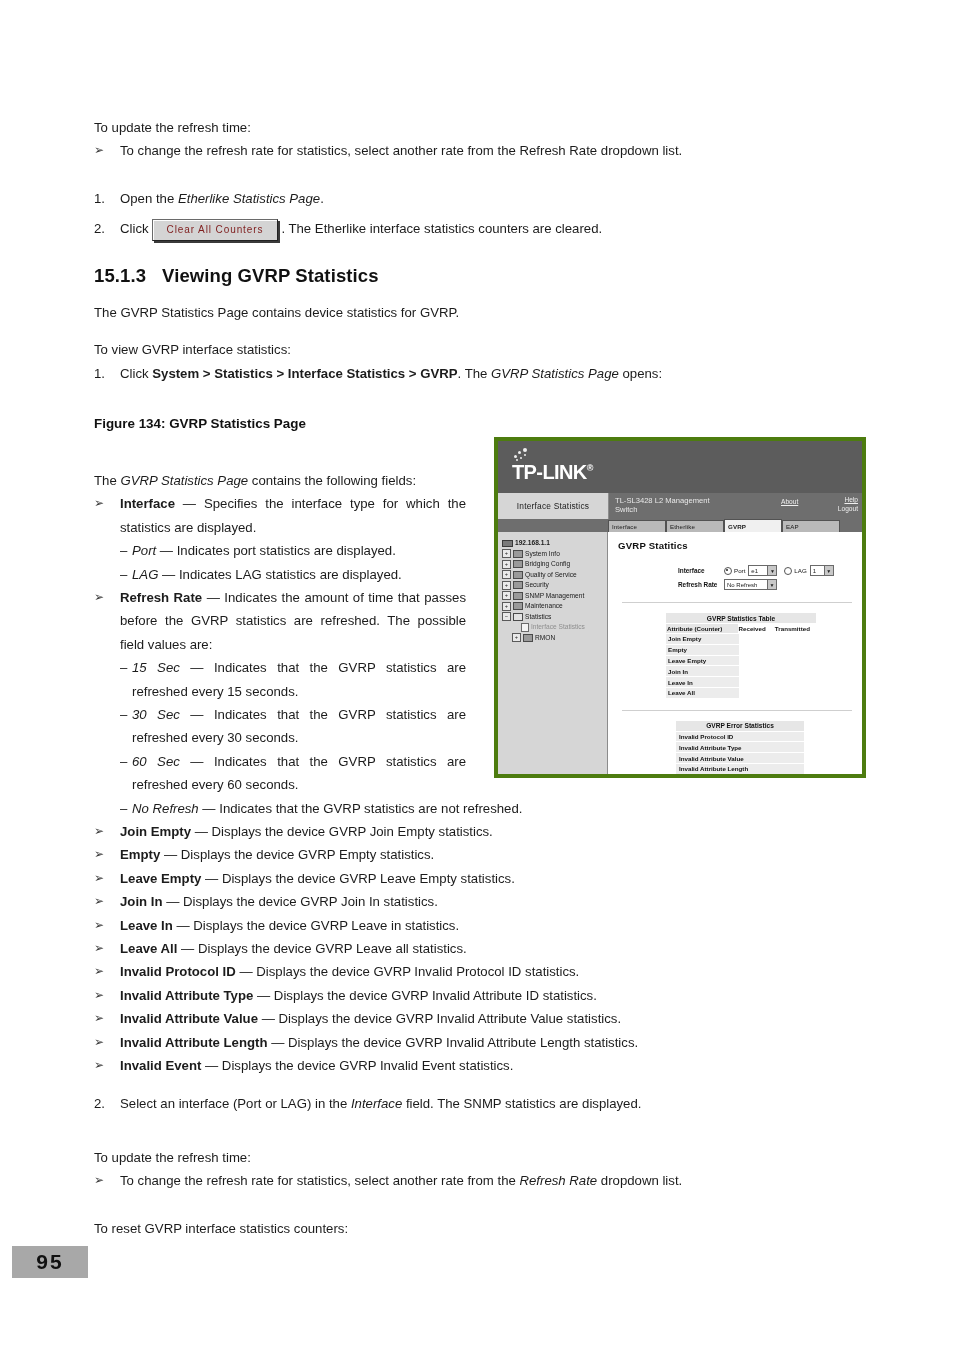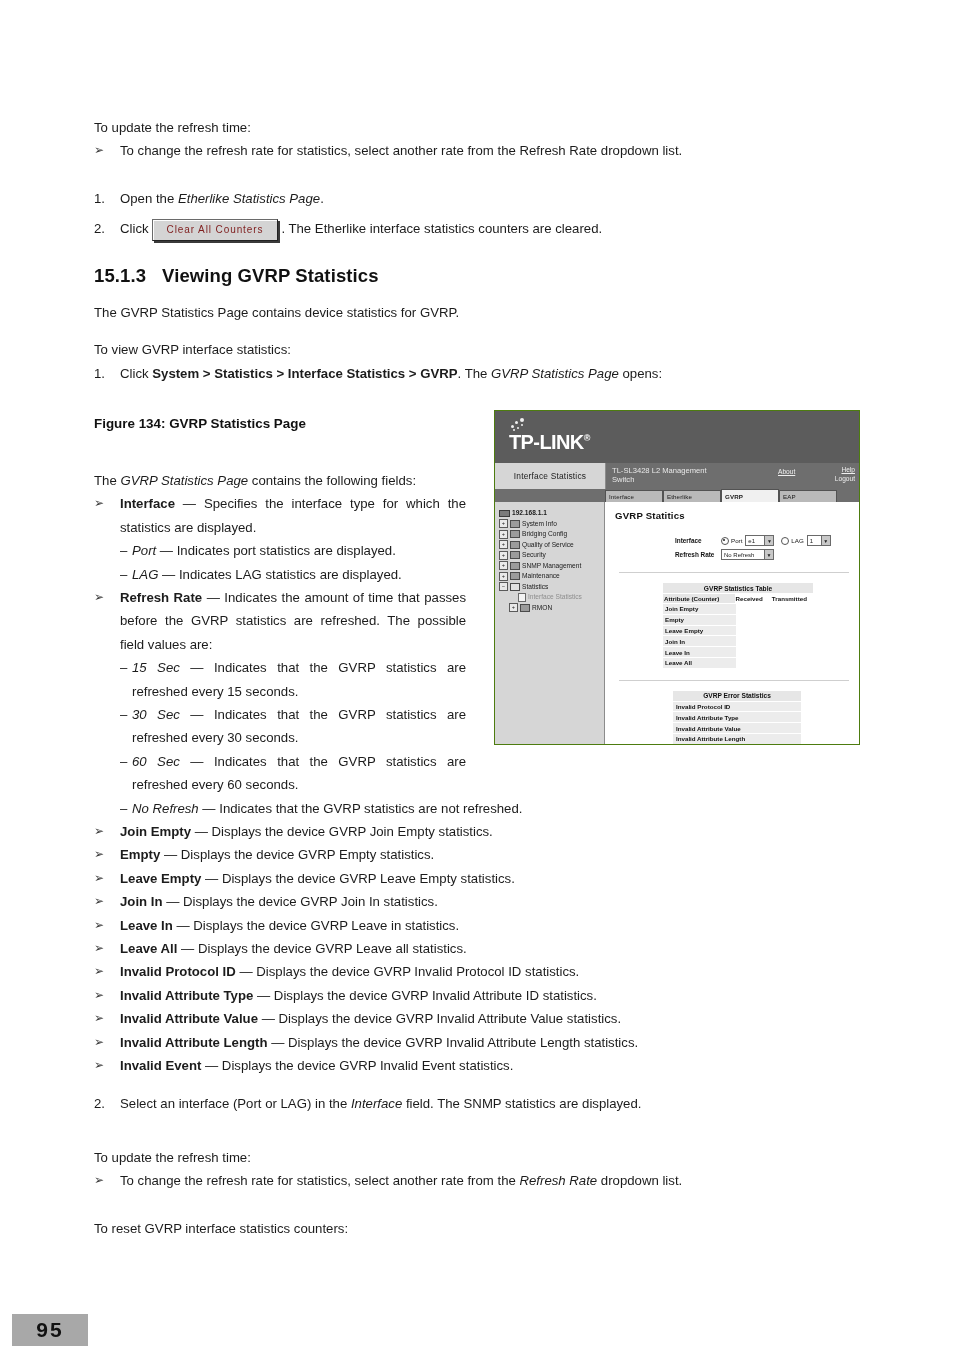--- a/index.html
+++ b/index.html
@@ -81,41 +81,41 @@
     letter-spacing: 0.9px;
     color: #7f1d1d;
     margin: 0 3px;
     line-height: 15px;
   }
 
   
   .pagenum {
     position: absolute;
     left: 12px;
-    top: 1314px;
+    top: 1246px;
     width: 76px;
     height: 32px;
     background: #a8a8a8;
     display: flex;
     align-items: center;
     justify-content: center;
     font-size: 21px;
     font-weight: bold;
     letter-spacing: 2px;
     color: #111;
   }
 
   
   .figure {
     position: absolute;
     left: 494px;
-    top: 410px;
+    top: 437px;
     width: 364px;
     height: 333px;
-    border: 1px solid #4d7c0f;
+    border: 4px solid #4d7c0f;
     background: #ffffff;
     overflow: hidden;
     font-family: "Liberation Sans", sans-serif;
   }
 
   .fig-banner {
     height: 52px;
     background: #5c5c5c;
     position: relative;
   }

